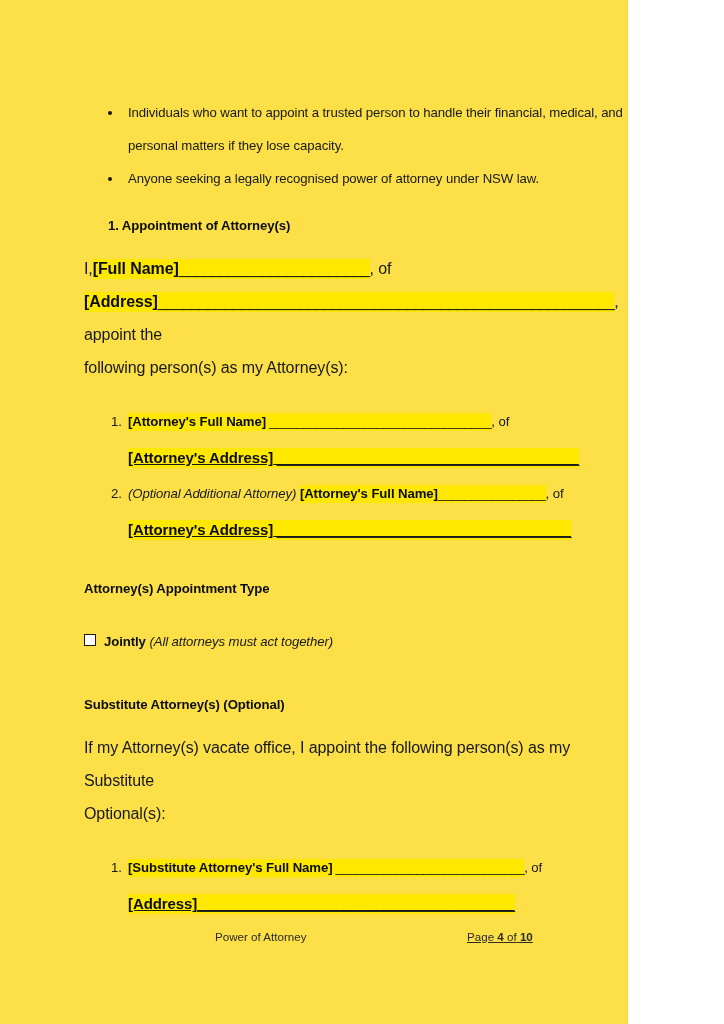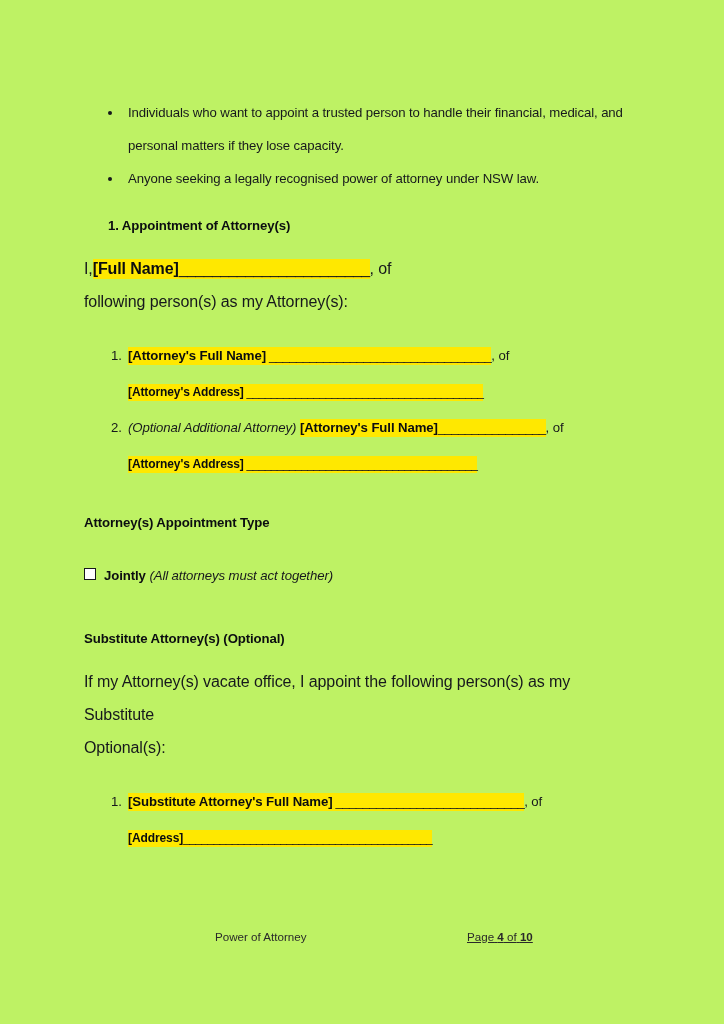--- a/index.html
+++ b/index.html
@@ -12,23 +12,23 @@
     height: 1024px;
     position: relative;
     font-family: "Liberation Sans", sans-serif;
     color: #111111;
     -webkit-font-smoothing: antialiased;
   }
 
   .page {
     position: absolute;
     left: 0; top: 0;
-    width: 724px;
+    width: 628px;
     height: 1024px;
-    background: #bef264;
+    background: #fde047;
     overflow: hidden;
   }
 
   
   .content {
     position: absolute;
     left: 84px;
     top: 96px;
     width: 545px;
   }
@@ -100,24 +100,25 @@
   }
   .numlist > li > .marker {
     position: absolute;
     left: 27px;
     top: 0;
     font-size: 13.2px;
     font-weight: normal;
     color: #16181c;
   }
   .subline {
-    font-size: 12px;
+    font-size: 15px;
     line-height: 36px;
     letter-spacing: -0.1px;
     color: #16181c;
+    text-decoration: underline;
   }
 
   
   .hl {
     background: #ffe800;
     box-decoration-break: clone;
     -webkit-box-decoration-break: clone;
     padding: 1px 0 2px 0;
   }
   .b { font-weight: bold; color: #0b0d10; }
@@ -191,20 +192,23 @@
     <div class="sp-14"></div>
 
     <p class="heading heading-indent">1. Appointment of Attorney(s)</p>
 
     <div class="sp-10"></div>
 
     <p class="para">
       <span>I,</span><span class="hl"><span class="b">[Full Name]</span><span class="blank">_______________________</span></span><span>, of</span>
     </p>
 
+    <p class="para">
+      <span class="hl"><span class="b">[Address]</span><span class="blank">_______________________________________________________</span></span><span>, appoint the</span>
+    </p>
 
     <p class="para">following person(s) as my Attorney(s):</p>
 
     <div class="sp-20"></div>
 
     <ol class="numlist">
 
       <li>
         <span class="marker">1.</span>
         <span class="hl"><span class="b">[Attorney's Full Name]</span><span class="blank"> _________________________________</span></span><span>, of</span>

